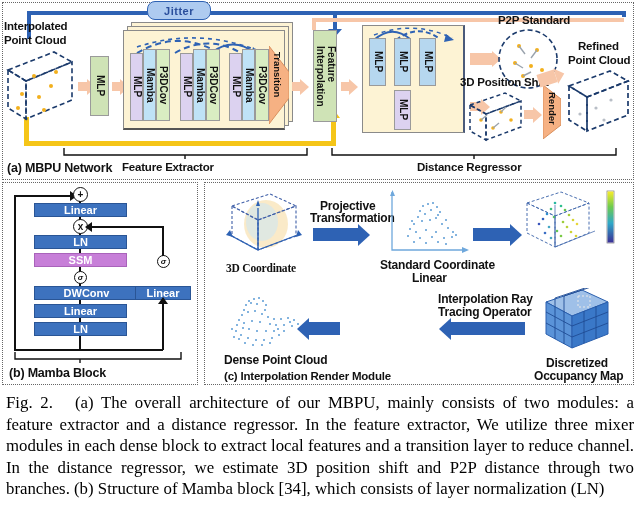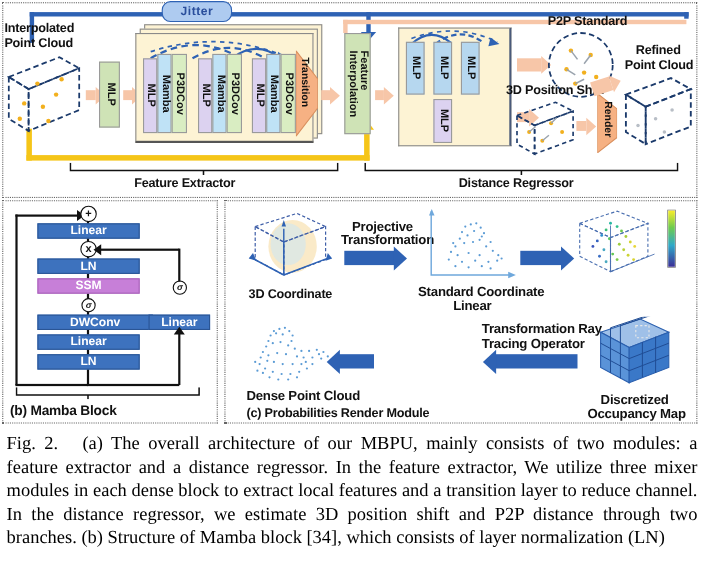--- a/index.html
+++ b/index.html
@@ -280,20 +280,21 @@
   <svg style="position:absolute;left:63px;top:148px;" width="245" height="11" viewBox="0 0 245 11">
     <path d="M1 0 L1 7 L244 7 L244 0 M122 7 L122 11" fill="none" stroke="#111" stroke-width="1.4"></path>
   </svg>
   <div class="lbl c" style="left:122px;top:161px;">Feature Extractor</div>
 
   <svg style="position:absolute;left:331px;top:148px;" width="286" height="11" viewBox="0 0 286 11">
     <path d="M1 0 L1 7 L285 7 L285 0 M143 7 L143 11" fill="none" stroke="#111" stroke-width="1.4"></path>
   </svg>
   <div class="lbl c" style="left:417px;top:161px;">Distance Regressor</div>
 
+  <div class="lbl" style="left:7px;top:161px;font-size:12.5px;">(a) MBPU Network</div>
 
   <div class="panel-b"></div>
 
   <div class="mline" style="left:14px;top:195px;width:1.6px;height:155px;"></div>
   <div class="mline" style="left:14px;top:349px;width:66px;height:1.6px;"></div>
   <div class="mline" style="left:14px;top:195px;width:62px;height:1.6px;"></div>
   <div style="position:absolute;left:70px;top:191px;width:0;height:0;
               border-top:5px solid transparent;border-bottom:5px solid transparent;
               border-left:7px solid #111;"></div>
 
@@ -358,21 +359,21 @@
     <path d="M6 16 L44 4 L70 16 L32 30 Z" fill="none" stroke="#3f5fa8" stroke-width="1.1" stroke-dasharray="3,2"></path>
     <path d="M6 16 L6 46 L32 60 L32 30 Z" fill="none" stroke="#3f5fa8" stroke-width="1.1" stroke-dasharray="3,2"></path>
     <path d="M32 30 L70 16 L70 46 L32 60 Z" fill="none" stroke="#3f5fa8" stroke-width="1.1" stroke-dasharray="3,2"></path>
     <line x1="32" y1="60" x2="32" y2="18" stroke="#2e62b4" stroke-width="1.3"></line>
     <line x1="32" y1="60" x2="74" y2="44" stroke="#2e62b4" stroke-width="1.3"></line>
     <line x1="32" y1="60" x2="2" y2="44" stroke="#2e62b4" stroke-width="1.3"></line>
     <polygon points="30,16 34,16 32,10" fill="#2e62b4"></polygon>
     <polygon points="72,40 76,45 70,47" fill="#2e62b4"></polygon>
     <polygon points="4,40 0,45 7,47" fill="#2e62b4"></polygon>
   </svg>
-  <div class="lbl" style="left:226px;top:262px;">3D Coordinate</div>
+  <div class="lbl" style="left:226px;top:262px;font-family:Liberation Serif, serif;">3D Coordinate</div>
 
   <div class="lbl sm c" style="left:320px;top:199px;">Projective</div>
   <div class="lbl sm c" style="left:310px;top:211px;">Transformation</div>
   <div class="barrow r" style="left:313px;top:228px;width:46px;height:13px;"></div>
 
   <svg style="position:absolute;left:386px;top:190px;" width="84" height="66" viewBox="0 0 84 66">
     <path d="M6 2 L6 60 L80 60" fill="none" stroke="#6fa8dc" stroke-width="1.3"></path>
     <polygon points="4,6 9,6 6.5,0" fill="#6fa8dc"></polygon>
     <polygon points="76,57 76,63 83,60" fill="#6fa8dc"></polygon>
     <g fill="#5b9bd5">
@@ -463,21 +464,21 @@
     <g stroke="#1f4c94" stroke-width=".9" fill="none">
       <path d="M8 24 L34 38 M8 35 L34 49 M17 10 L17 51 M26 8 L26 56"></path>
       <path d="M34 38 L70 24 M34 49 L70 35 M46 23 L46 55 M58 18 L58 51"></path>
       <path d="M17 10 L53 -2 M26 8 L62 -4"></path>
     </g>
     <rect x="40" y="8" width="12" height="11" fill="none" stroke="#e8e8e8" stroke-width="1" stroke-dasharray="2,2"></rect>
   </svg>
   <div class="lbl sm c" style="left:546px;top:356px;">Discretized</div>
   <div class="lbl sm c" style="left:534px;top:369px;">Occupancy Map</div>
 
-  <div class="lbl sm c" style="left:438px;top:292px;">Transformation Ray</div>
+  <div class="lbl sm c" style="left:438px;top:292px;">Interpolation Ray</div>
   <div class="lbl sm c" style="left:438px;top:305px;">Tracing Operator</div>
   <div class="barrow l" style="left:450px;top:322px;width:75px;height:13px;"></div>
 
 
   <div class="barrow l" style="left:308px;top:322px;width:32px;height:13px;"></div>
 
   <svg style="position:absolute;left:226px;top:293px;" width="82" height="58" viewBox="0 0 82 58">
     <g fill="#5b9bd5">
       <circle cx="28" cy="6" r="1"></circle>
         <circle cx="33" cy="5" r="1"></circle>
@@ -527,20 +528,20 @@
       <circle cx="19" cy="50" r="1"></circle>
         <circle cx="13" cy="46" r="1"></circle>
         <circle cx="52" cy="36" r="1"></circle>
       <circle cx="6" cy="36" r="1"></circle>
         <circle cx="8" cy="44" r="1"></circle>
         <circle cx="64" cy="29" r="1"></circle>
     </g>
   </svg>
   <div class="lbl sm" style="left:224px;top:353px;">Dense Point Cloud</div>
 
-  <div class="lbl" style="left:224px;top:370px;font-size:11.5px;">(c) Probabilities Render Module</div>
+  <div class="lbl" style="left:224px;top:370px;font-size:11.5px;">(c) Interpolation Render Module</div>
 
   <div class="caption">
     <span>Fig. 2.</span><span class="sp"></span><span>(a) The overall architecture of our MBPU, mainly consists of two modules: a feature extractor and a distance regressor. In the feature extractor, We utilize three mixer modules in each dense block to extract local features and a transition layer to reduce channel. In the distance regressor, we estimate 3D position shift and P2P distance through two branches. (b)</span>
     <span>Structure of Mamba block [34], which consists of layer normalization (LN)</span>
   </div>
 
 </div>
 
 </body></html>

